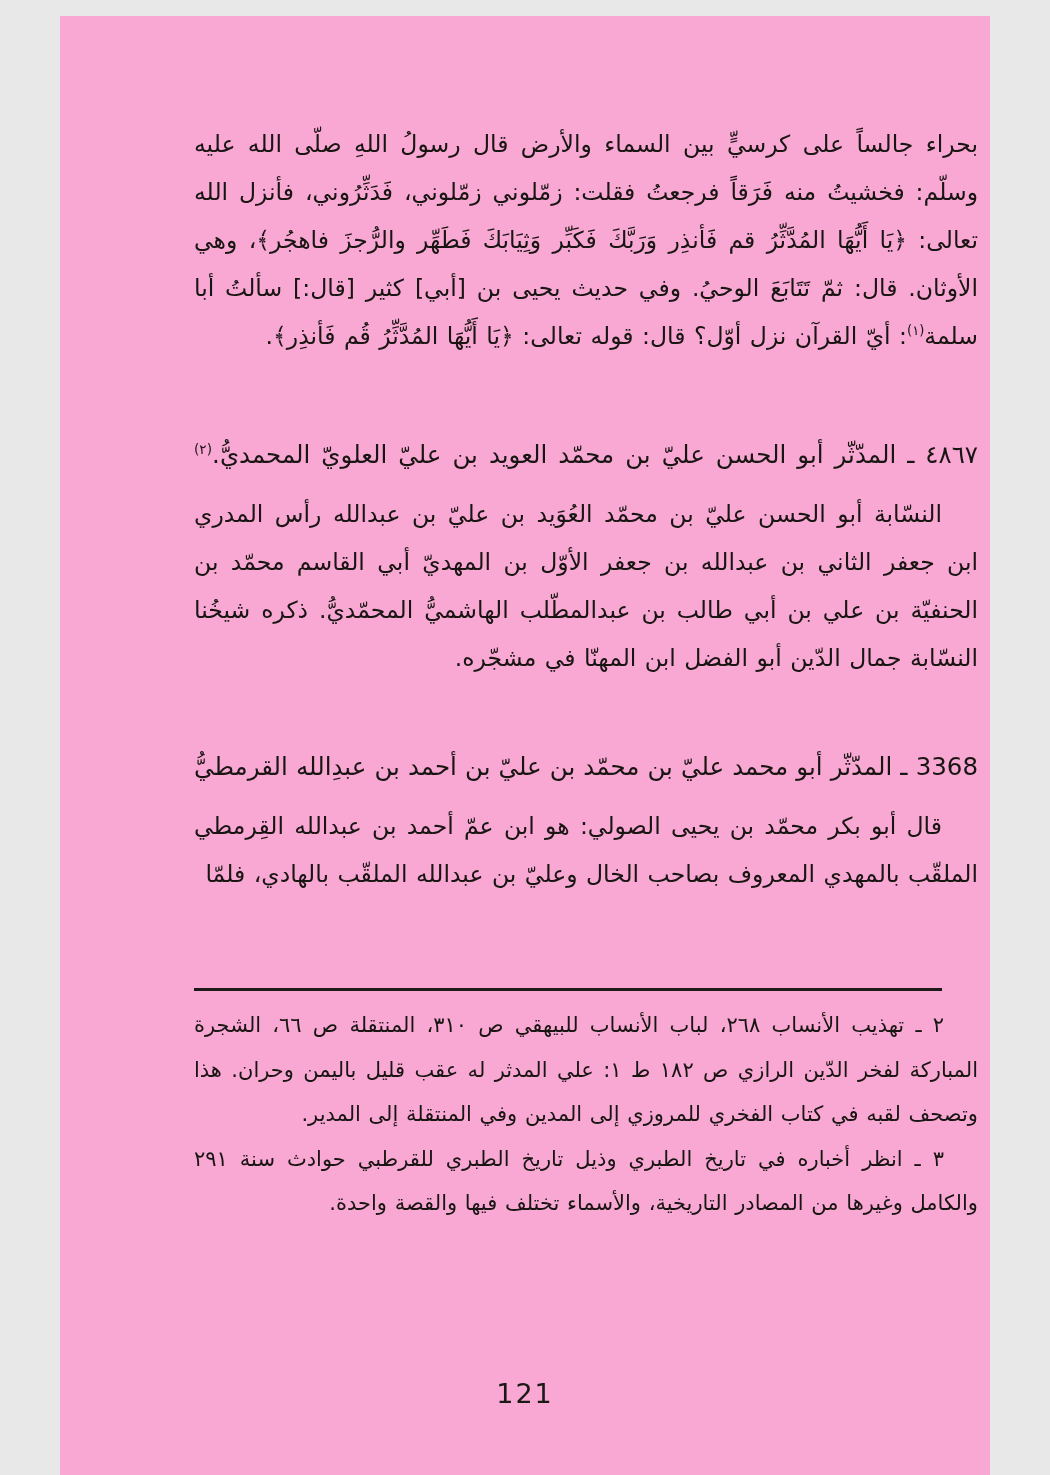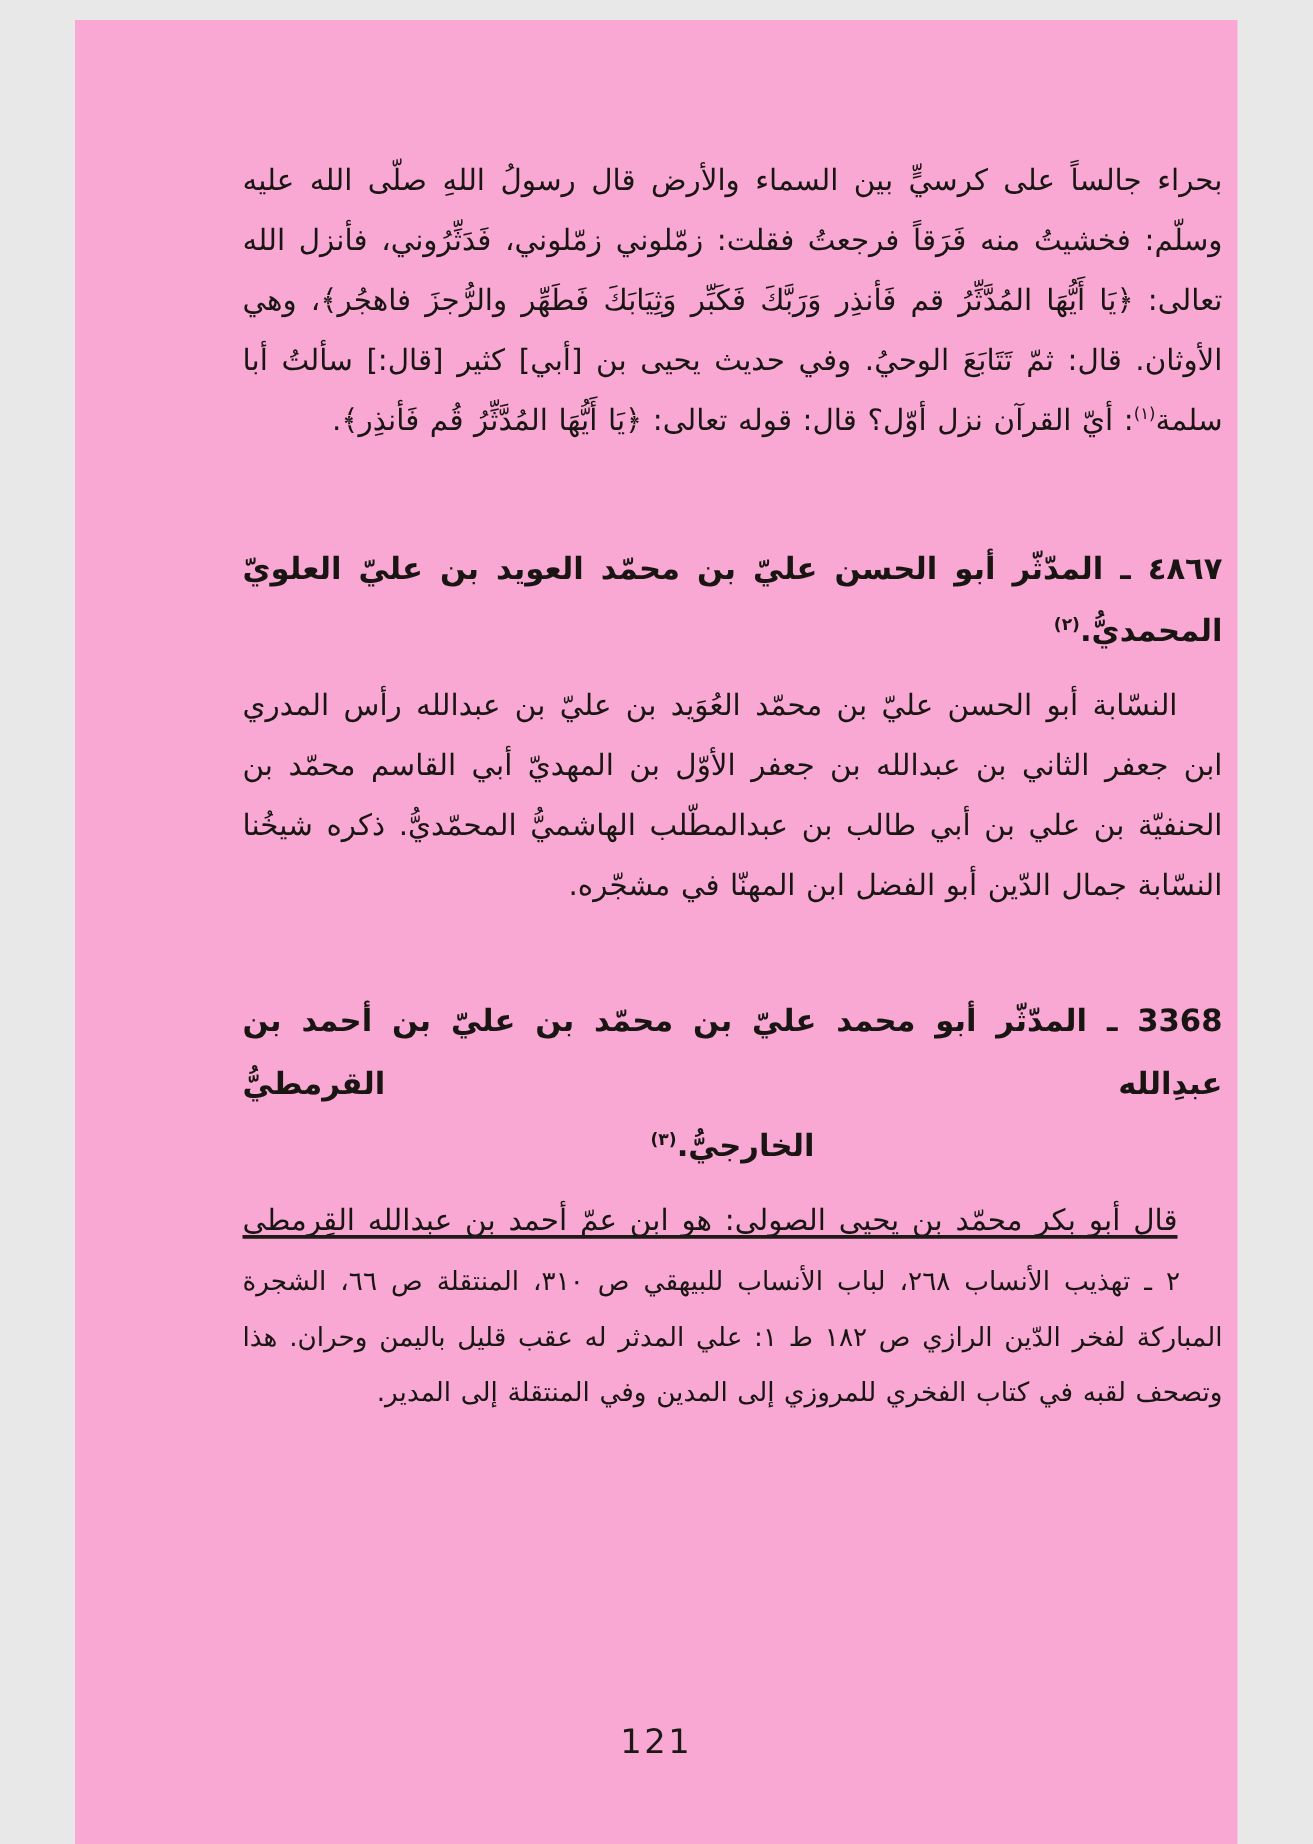--- a/index.html
+++ b/index.html
@@ -35,21 +35,21 @@
     word-spacing: 1px;
   }
   .indent {
     text-indent: 36px;
   }
   .entry-1 { margin-top: 70px; }
   .entry-2 { margin-top: 60px; }
   .entry-heading {
     margin: 0 0 10px 0;
     font-size: 24.5px;
-    font-weight: bold;
+    font-weight: normal;
     line-height: 50px;
     text-align: justify;
   }
   .h-line1 {
     display: block;
     text-align: justify;
     text-align-last: justify;
   }
   .h-line2 {
     display: block;
@@ -113,27 +113,27 @@
     <section class="entry entry-1">
       <h2 class="entry-heading justify-last">
         <span>٤٨٦٧ ـ المدّثّر أبو الحسن عليّ بن محمّد العويد بن عليّ العلويّ المحمديُّ.</span><sup class="fn-ref">(٢)</sup>
       </h2>
       <p class="body-text indent">النسّابة أبو الحسن عليّ بن محمّد العُوَيد بن عليّ بن عبدالله رأس المدري ابن جعفر الثاني بن عبدالله بن جعفر الأوّل بن المهديّ أبي القاسم محمّد بن الحنفيّة بن علي بن أبي طالب بن عبدالمطّلب الهاشميُّ المحمّديُّ. ذكره شيخُنا النسّابة جمال الدّين أبو الفضل ابن المهنّا في مشجّره.</p>
     </section>
 
     <section class="entry entry-2">
       <h2 class="entry-heading">
         <span class="h-line1">3368 ـ المدّثّر أبو محمد عليّ بن محمّد بن عليّ بن أحمد بن عبدِالله القرمطيُّ</span>
-        <span class="h-line2"><span>الخارجيُّ.</span><sup class="fn-ref">(٣)</sup></span>
       </h2>
       <p class="body-text indent">قال أبو بكر محمّد بن يحيى الصولي: هو ابن عمّ أحمد بن عبدالله القِرمطي الملقّب بالمهدي المعروف بصاحب الخال وعليّ بن عبدالله الملقّب بالهادي، فلمّا</p>
     </section>
 
   </div>
 
   <div class="fn-section">
     <div class="fn-rule"></div>
     <p class="fn">٢ ـ تهذيب الأنساب ٢٦٨، لباب الأنساب للبيهقي ص ٣١٠، المنتقلة ص ٦٦، الشجرة المباركة لفخر الدّين الرازي ص ١٨٢ ط ١: علي المدثر له عقب قليل باليمن وحران. هذا وتصحف لقبه في كتاب الفخري للمروزي إلى المدين وفي المنتقلة إلى المدير.</p>
+    <p class="fn">٣ ـ انظر أخباره في تاريخ الطبري وذيل تاريخ الطبري للقرطبي حوادث سنة ٢٩١ والكامل وغيرها من المصادر التاريخية، والأسماء تختلف فيها والقصة واحدة.</p>
   </div>
 
   <div class="page-num">121</div>
 
 </div>
 
 </body></html>

